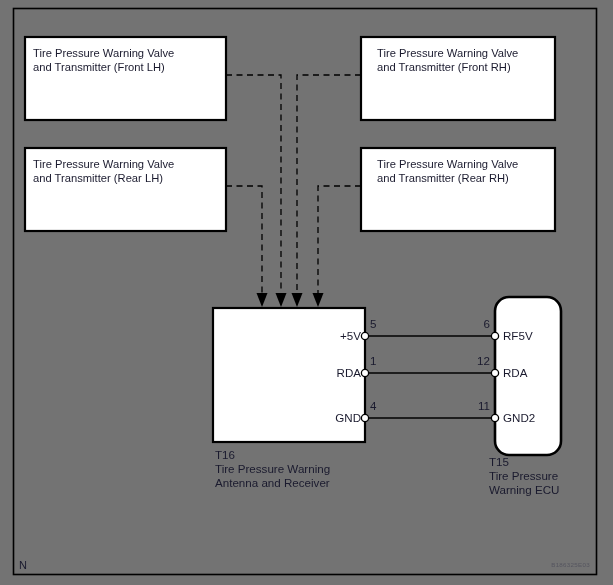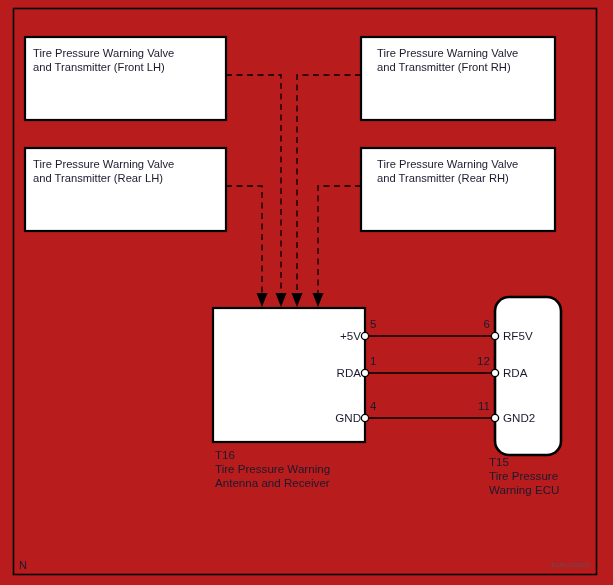--- a/index.html
+++ b/index.html
@@ -8,21 +8,21 @@
     padding: 0;
     background: #ffffff;
   }
   body {
     font-family: "Liberation Sans", sans-serif;
   }
   #figure {
     position: relative;
     width: 613px;
     height: 585px;
-    background: #b91c1c;
+    background: #737373;
     overflow: hidden;
   }
   svg.canvas {
     position: absolute;
     left: 0;
     top: 0;
     width: 613px;
     height: 585px;
   }
   .txt {

